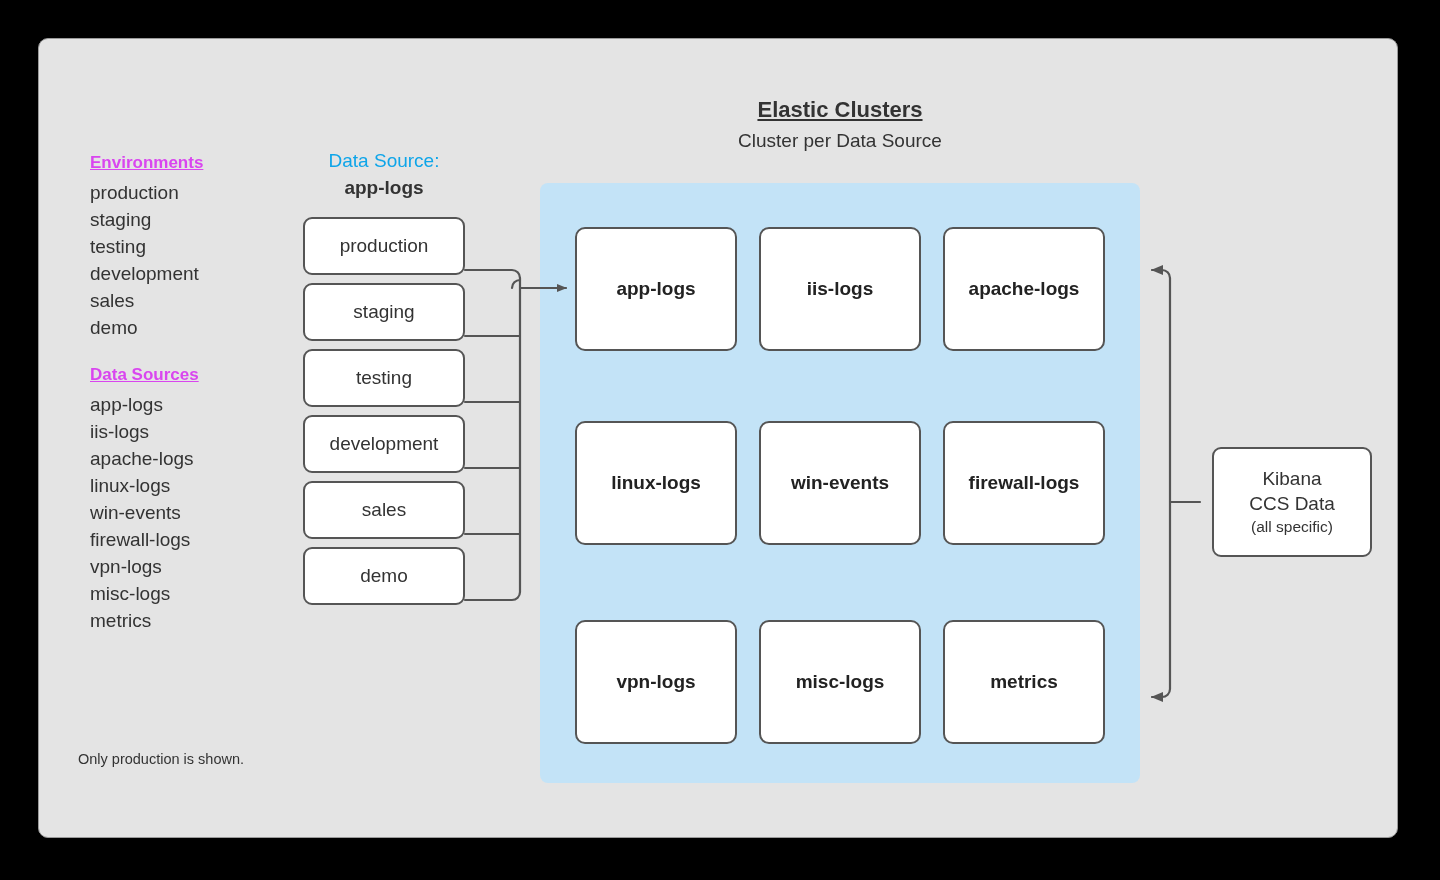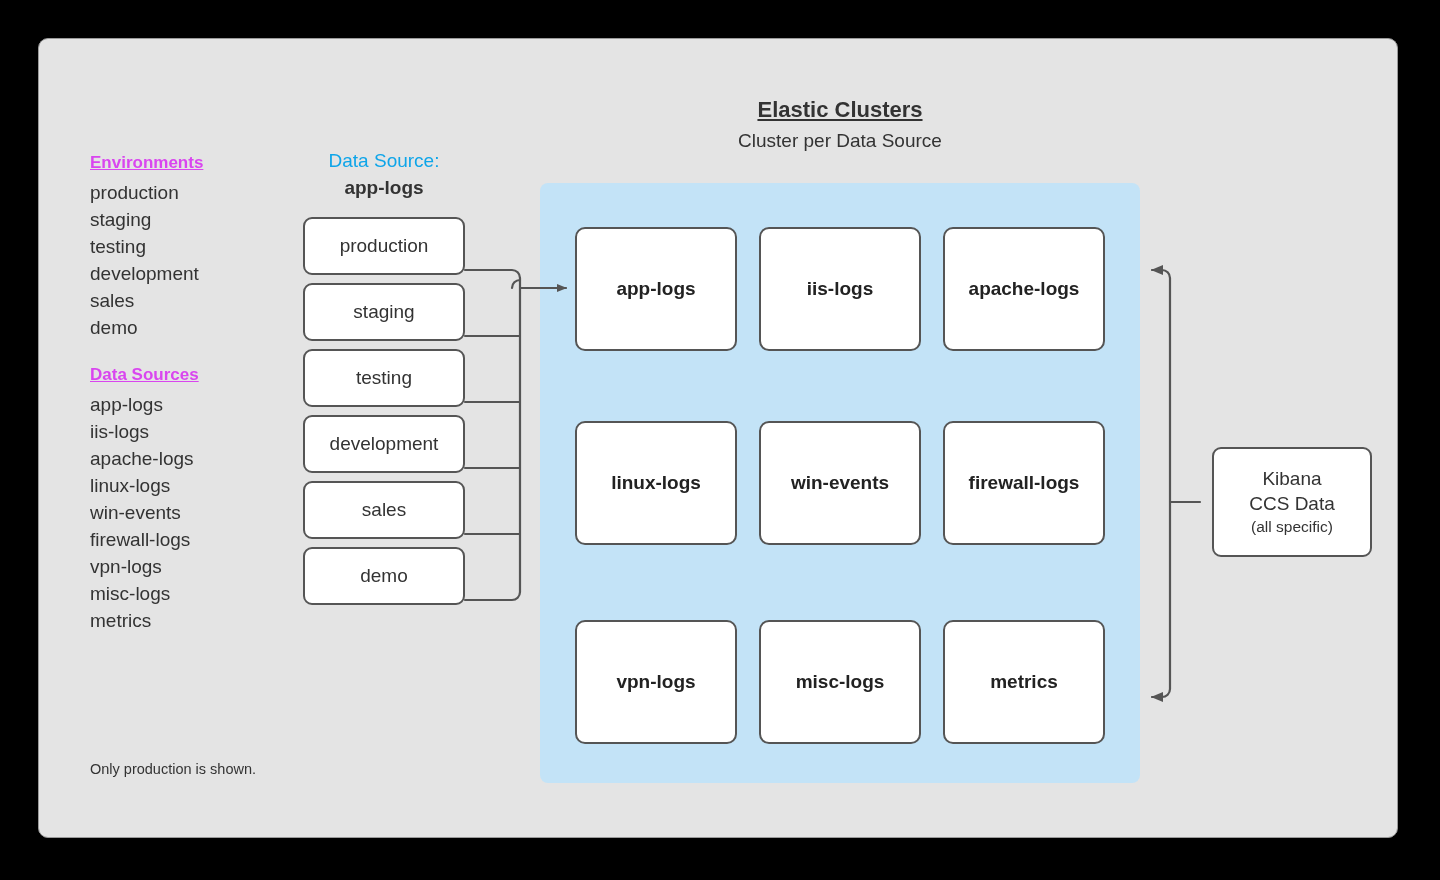--- a/index.html
+++ b/index.html
@@ -76,21 +76,21 @@
   #ds-list     { left: 90px; top: 391px; }
 
   .note {
     position: absolute;
     font-size: 14.5px;
     color: #333333;
     line-height: 21px;
     width: 180px;
   }
   #note-1 { left: 90px; top: 664px; }
-  #note-2 { left: 90px; top: 749px; margin-top: 10px; }
+  #note-2 { left: 78px; top: 749px; }
 
   
   #ds-col-label {
     position: absolute;
     left: 303px;
     top: 150px;
     width: 162px;
     text-align: center;
     font-size: 19px;
     color: #0ea5e9;

